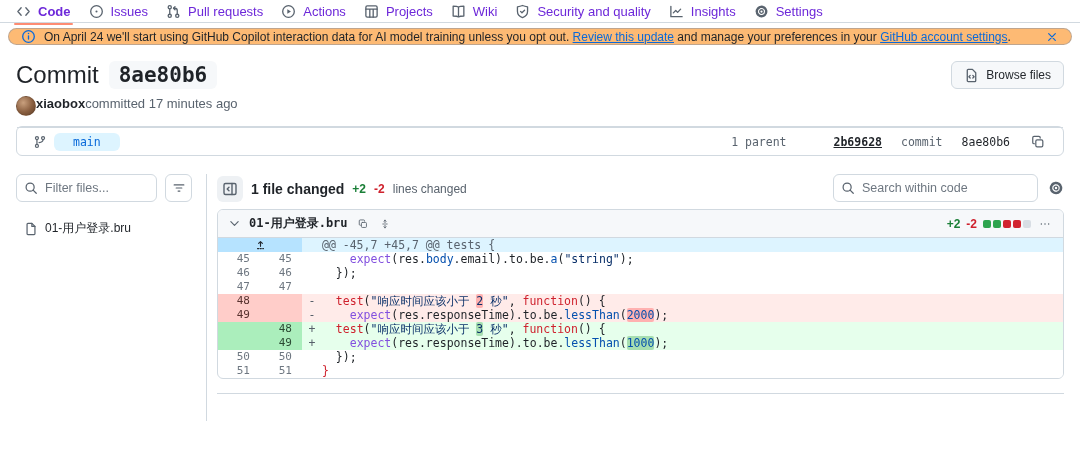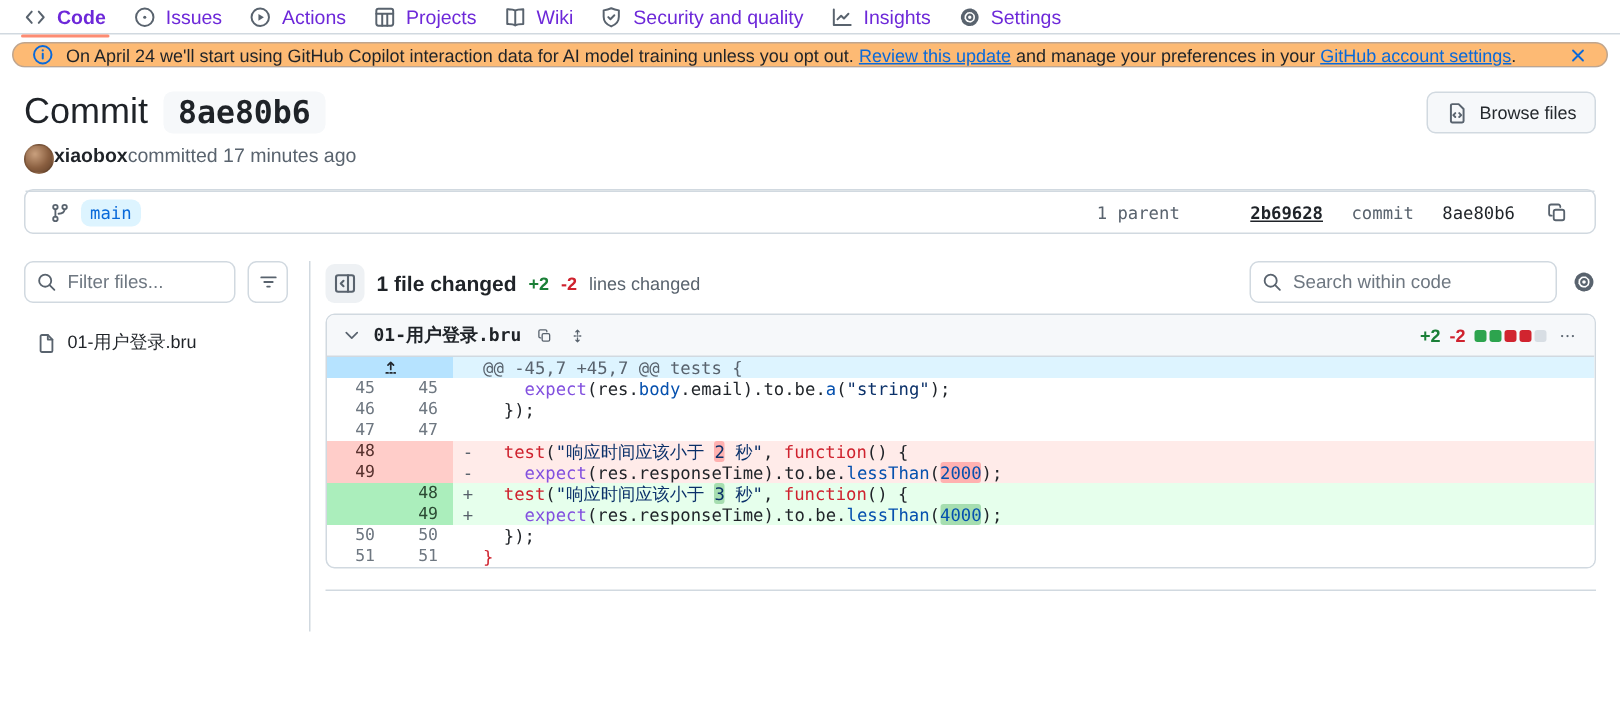--- a/index.html
+++ b/index.html
@@ -55,21 +55,21 @@
   .commit-box { margin-top:10px; border:1px solid #d1d9e0; border-radius:6px; }
   .commit-msg { padding:10px 16px 12px; }
   .commit-msg .t { font-family:"DejaVu Sans Mono", monospace; font-size:13px;
     font-weight:700; }
   .commit-msg .b { margin-top:9px; font-family:"DejaVu Sans Mono", monospace;
     font-size:11.5px; }
   .branch-bar { border-top:1px solid #d1d9e0; height:28px; display:flex;
     align-items:center; justify-content:space-between; padding:0 16px; }
   .branch-left { display:flex; align-items:center; gap:7px; color:#59636e; }
   .branch-pill { font-family:"DejaVu Sans Mono", monospace; font-size:11.5px;
-    color:#0969da; background:#ddf4ff; border-radius:6px; padding:2px 6px;
+    color:#0969da; background:#ddf4ff; border-radius:6px; padding:2px 19px;
     cursor:pointer; }
   .branch-right { display:flex; align-items:center; gap:19px;
     font-family:"DejaVu Sans Mono", monospace; font-size:11.5px; color:#59636e; }
   .branch-right .sha-link { color:#1f2328; font-weight:600;
     text-decoration:underline; cursor:pointer;margin-left:28px; }
   .branch-right .sha-plain { color:#1f2328; }
   .icon-btn { display:inline-flex; align-items:center; justify-content:center;
     color:#59636e; cursor:pointer; background:none; border:none; padding:2px; }
 
   
@@ -158,20 +158,32 @@
       <span>Code</span>
     </div>
     <div class="tab">
       <span class="ic">
         <svg viewBox="0 0 16 16">
           <circle cx="8" cy="8" r="6.2"></circle>
           <circle cx="8" cy="8" r="1.1" fill="currentColor" stroke="none"></circle>
         </svg>
       </span>
       <span>Issues</span>
+    </div>
+    <div class="tab">
+      <span class="ic">
+        <svg viewBox="0 0 16 16">
+          <circle cx="4" cy="3.4" r="1.7"></circle>
+          <circle cx="4" cy="12.6" r="1.7"></circle>
+          <circle cx="12" cy="12.6" r="1.7"></circle>
+          <path d="M4 5.1v5.8M12 10.9V7a2.5 2.5 0 0 0-2.5-2.5H8.2"></path>
+          <path d="M9.6 2.9 8 4.5l1.6 1.6"></path>
+        </svg>
+      </span>
+      <span>Pull requests</span>
     </div>
     <div class="tab">
       <span class="ic">
         <svg viewBox="0 0 16 16">
           <circle cx="8" cy="8" r="6.2"></circle>
           <path d="M6.7 5.6v4.8L10.6 8z" fill="currentColor" stroke="none"></path>
         </svg>
       </span>
       <span>Actions</span>
     </div>
@@ -449,21 +461,21 @@
             <div class="drow add">
               <span class="n1"></span>
               <span class="n2">48</span>
               <span class="mk">+</span>
               <span class="cd"><span>  </span><span class="rd">test</span><span>(</span><span class="st">"响应时间应该小于 </span><span class="st hla">3</span><span class="st"> 秒"</span><span>, </span><span class="rd">function</span><span>() {</span></span>
             </div>
             <div class="drow add">
               <span class="n1"></span>
               <span class="n2">49</span>
               <span class="mk">+</span>
-              <span class="cd"><span>    </span><span class="pu">expect</span><span>(res.responseTime).to.be.</span><span class="bl">lessThan</span><span>(</span><span class="bl hla">4000</span><span>);</span></span>
+              <span class="cd"><span>    </span><span class="pu">expect</span><span>(res.responseTime).to.be.</span><span class="bl">lessThan</span><span>(</span><span class="bl hla">1000</span><span>);</span></span>
             </div>
             <div class="drow ctx">
               <span class="n1">50</span>
               <span class="n2">50</span>
               <span class="mk"></span>
               <span class="cd"><span>  });</span></span>
             </div>
             <div class="drow ctx">
               <span class="n1">51</span>
               <span class="n2">51</span>

